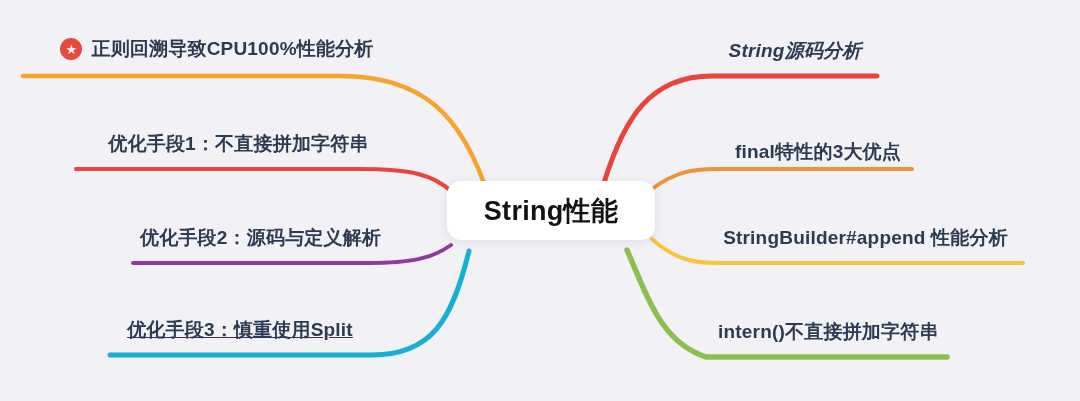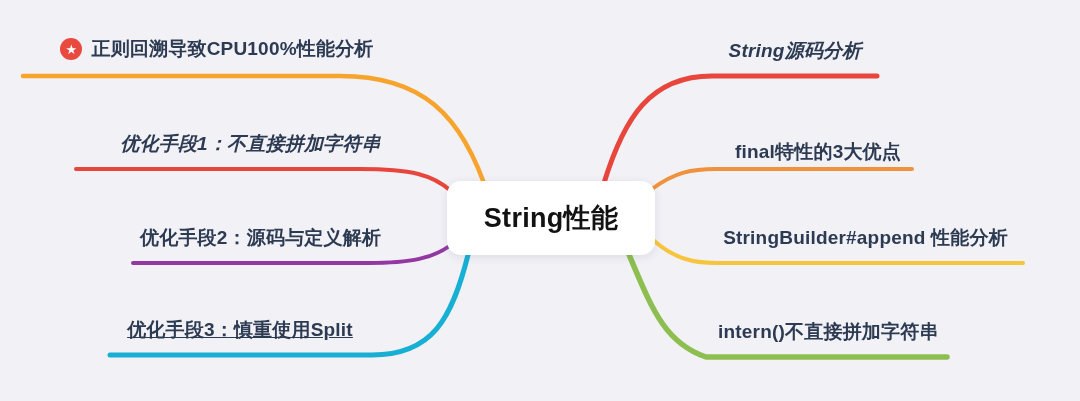--- a/index.html
+++ b/index.html
@@ -51,21 +51,21 @@
     color: #ffffff;
     font-size: 13px;
     line-height: 1;
     flex: 0 0 auto;
   }
   .center-node {
     position: absolute;
     left: 447px;
     top: 181px;
     width: 208px;
-    height: 74px;
+    height: 59px;
     background: #ffffff;
     border-radius: 14px;
     box-shadow: 0 2px 10px rgba(70, 70, 110, 0.12);
     display: flex;
     align-items: center;
     justify-content: center;
     cursor: pointer;
   }
   .center-node .center-text {
     font-size: 27px;
@@ -89,21 +89,21 @@
     <path stroke-width="4" d="M 652 189 C 675 172 692 169 716 169 H 912" stroke="#f0913c"></path>
     <path stroke-width="4" d="M 652 239 C 674 259 694 263 716 263 H 1023" stroke="#f7c53d"></path>
     <path stroke-width="5.5" d="M 627 250 C 650 303 662 342 706 357 H 947" stroke="#8dbe50"></path>
   </svg>
 
   <div class="node-label with-icon" style="left:44px; top:36px; width:346px;">
     <span class="star-badge" style="background-color: rgb(232, 74, 63);">★</span>
     <span>正则回溯导致CPU100%性能分析</span>
   </div>
 
-  <div class="node-label" style="left:108px; top:131px; width:285px;font-style:italic;">优化手段1：不直接拼加字符串</div>
+  <div class="node-label" style="left:96px; top:131px; width:285px;">优化手段1：不直接拼加字符串</div>
 
   <div class="node-label" style="left:140px; top:225px; width:225px;">优化手段2：源码与定义解析</div>
 
   <div class="node-label" style="left:120px; top:317px; width:240px;text-decoration:underline;">优化手段3：慎重使用Split</div>
 
   <div class="node-label" style="left:720px; top:38px; width:150px;font-style:italic;">String源码分析</div>
 
   <div class="node-label" style="left:718px; top:139px; width:200px;">final特性的3大优点</div>
 
   <div class="node-label" style="left:718px; top:225px; width:295px;">StringBuilder#append 性能分析</div>

